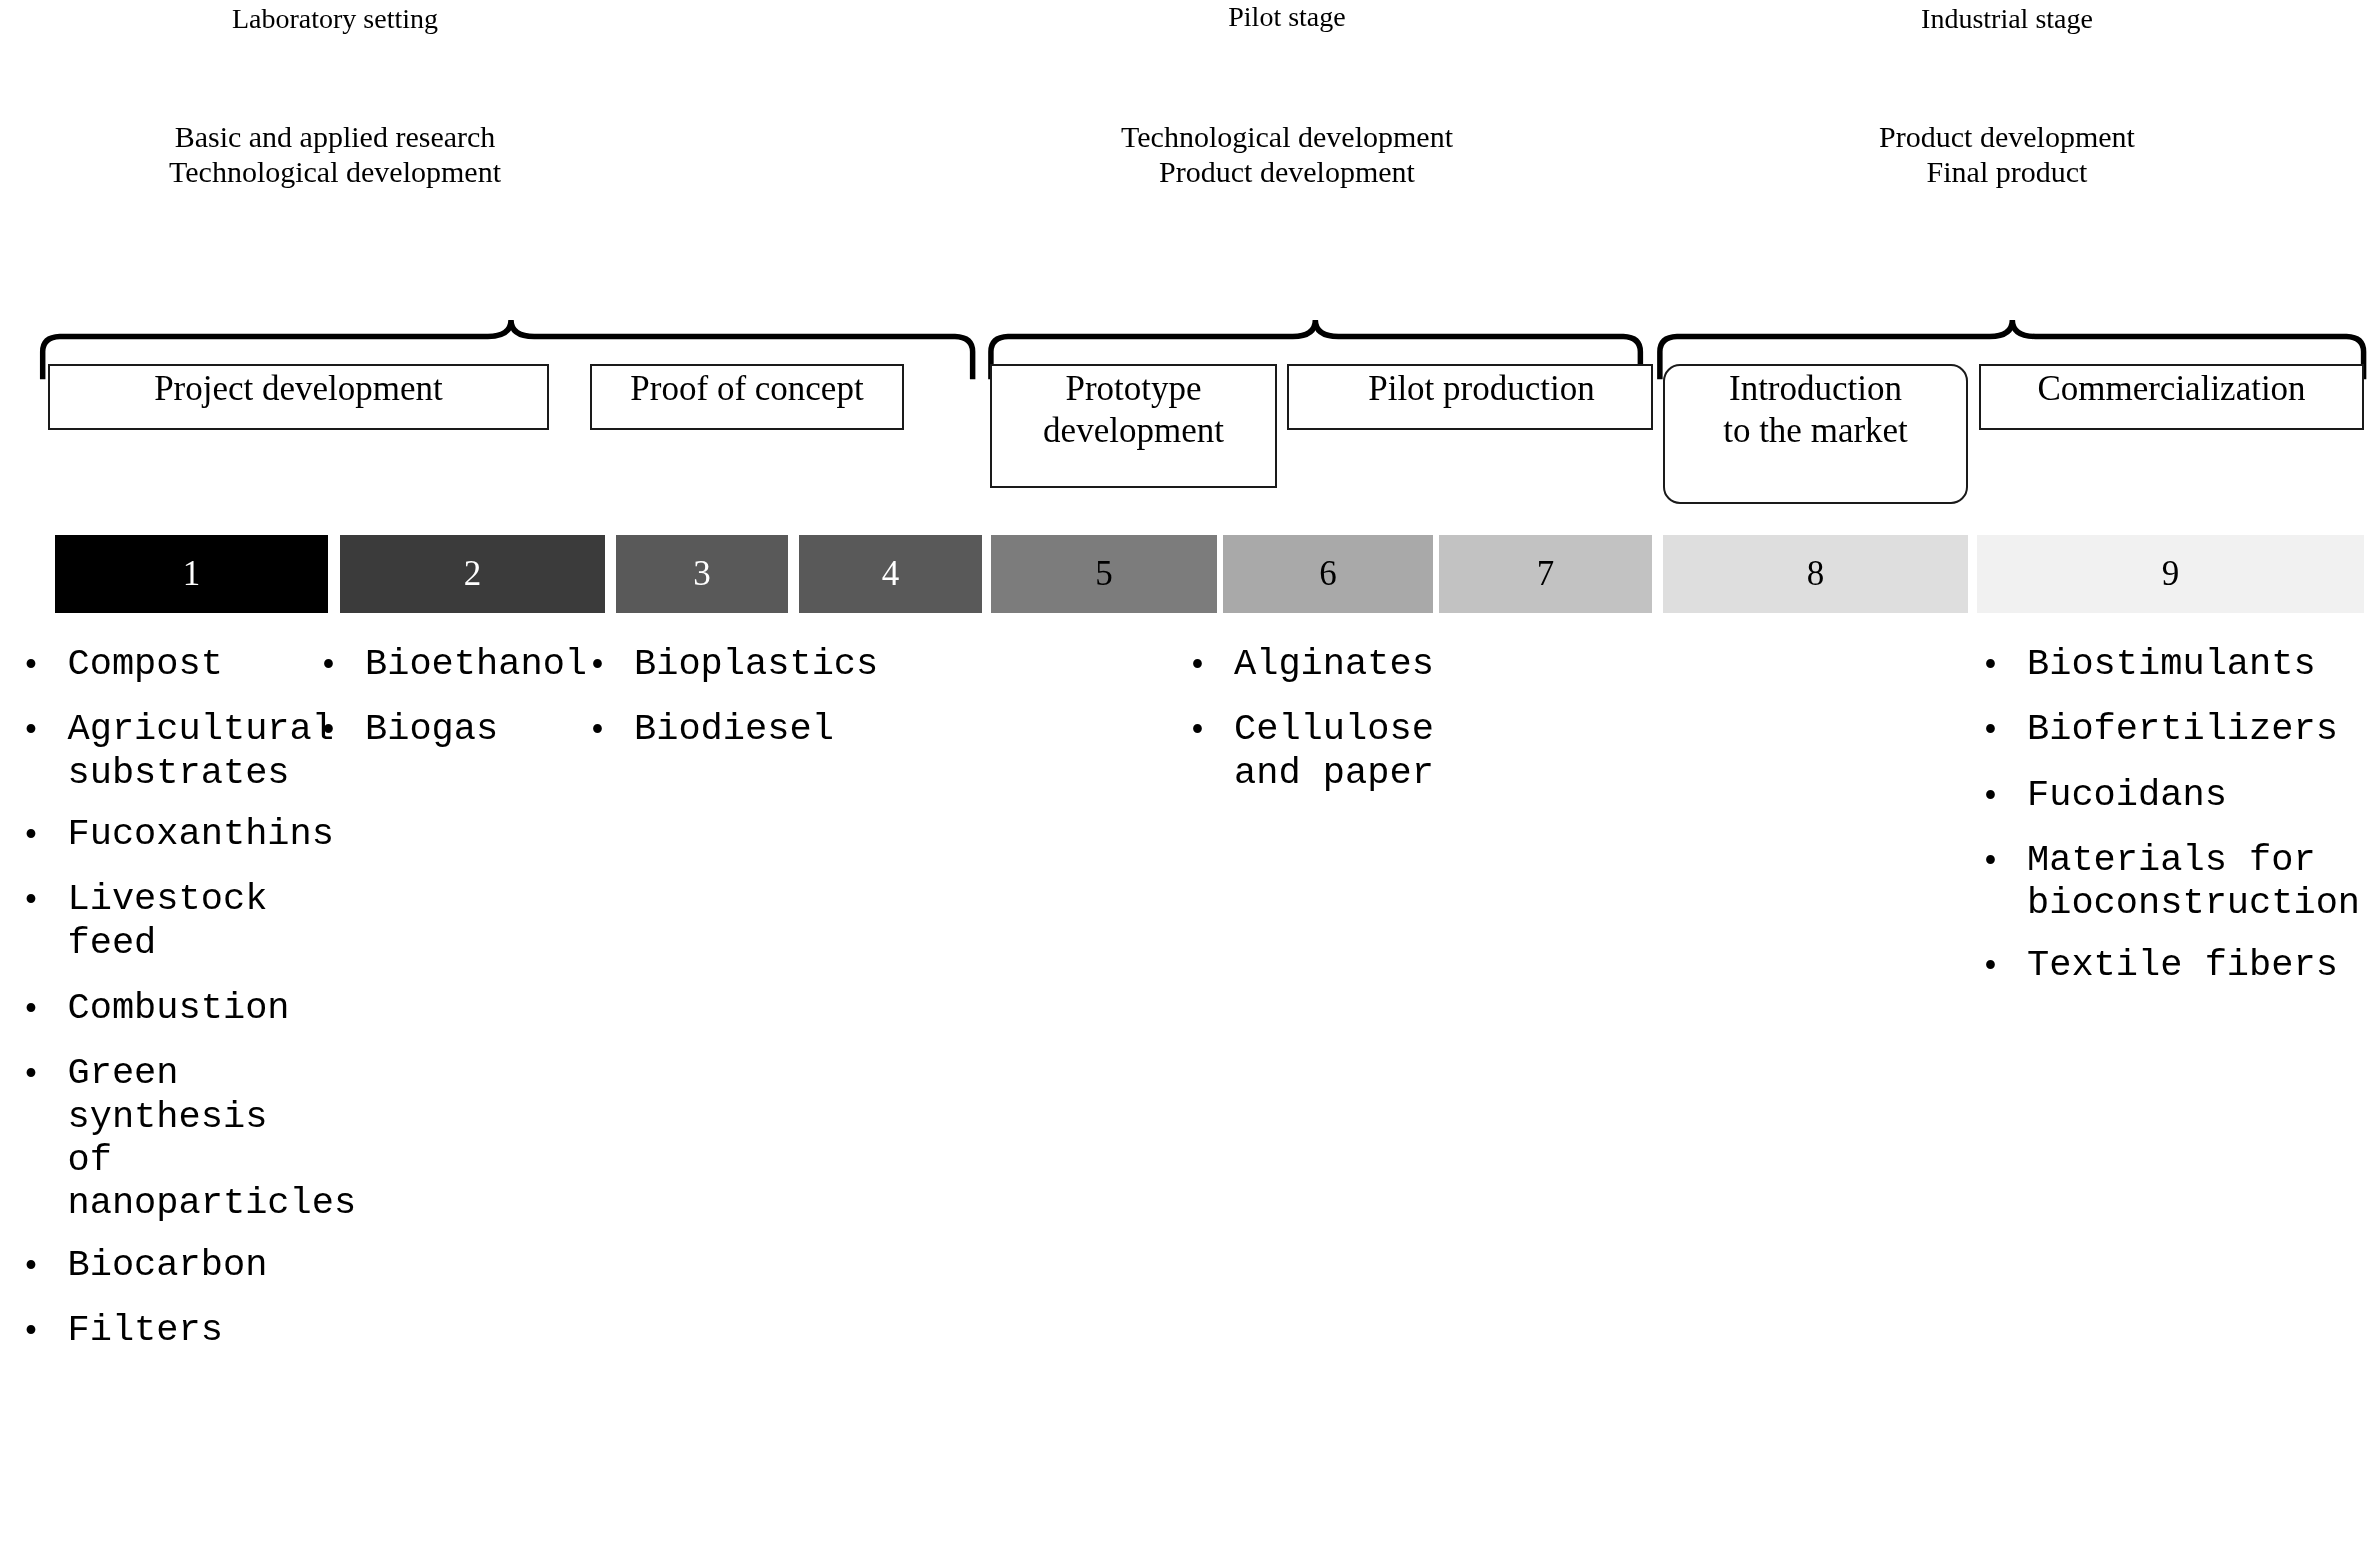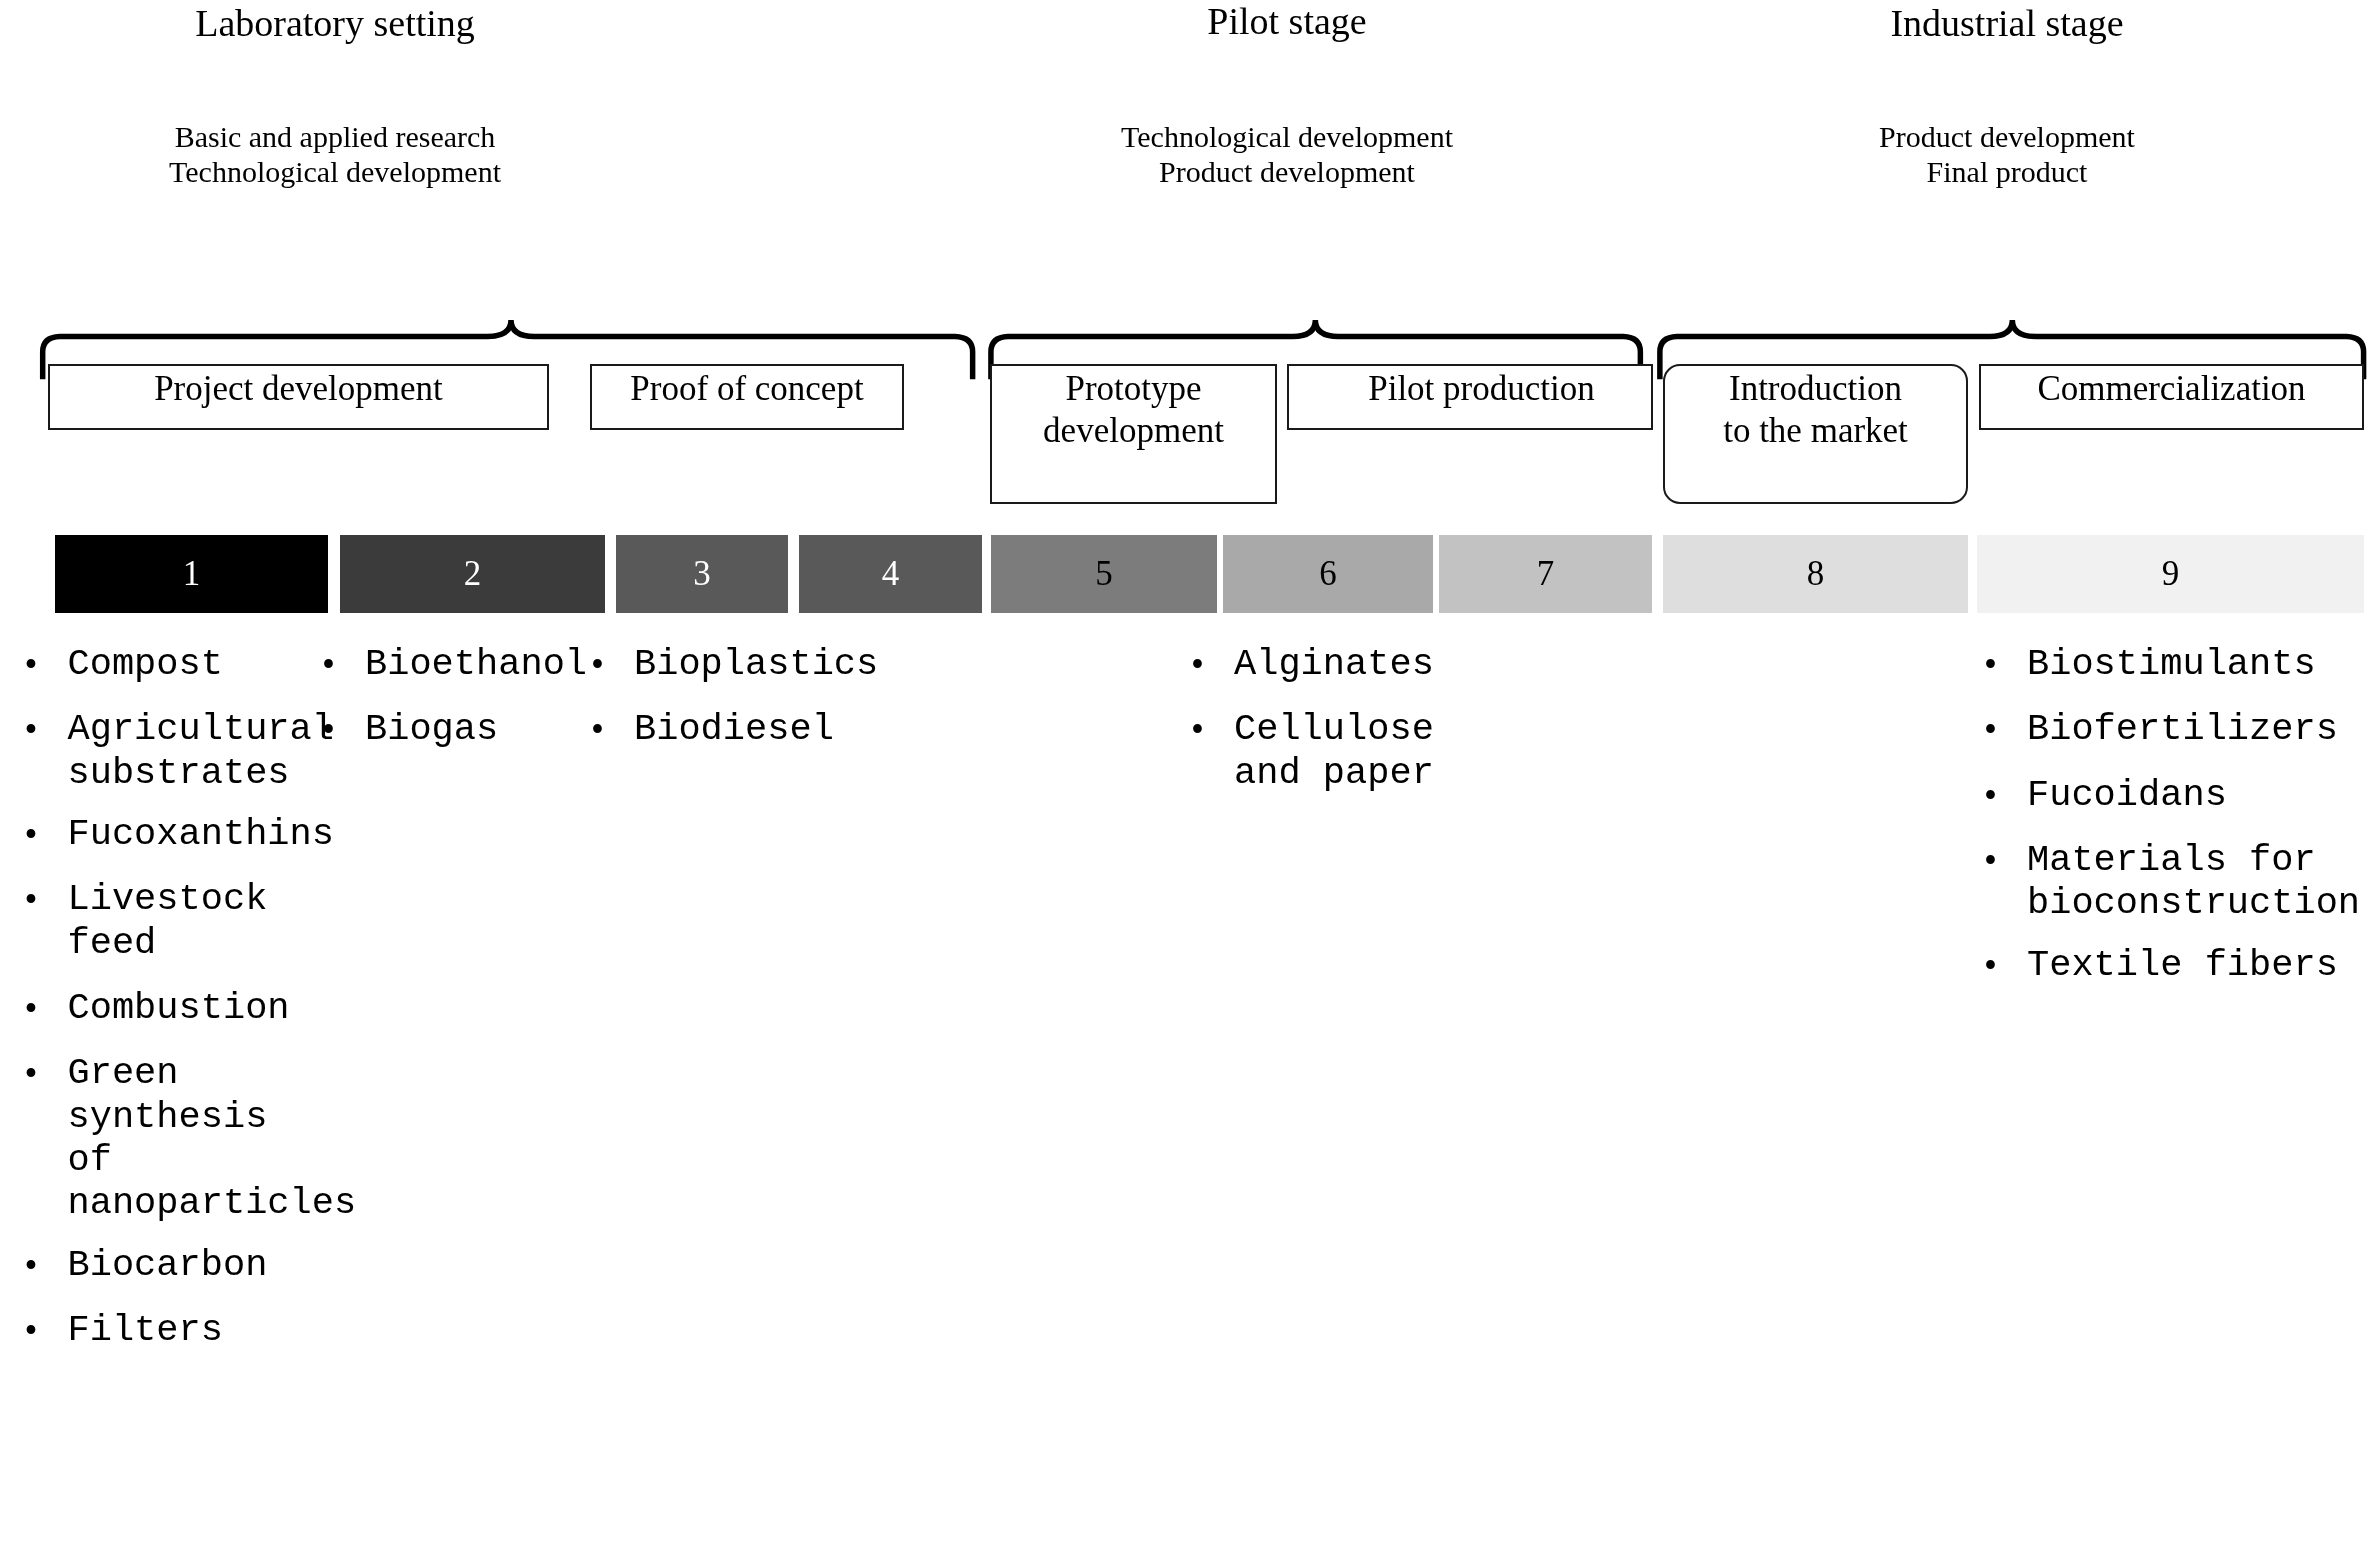--- a/index.html
+++ b/index.html
@@ -12,21 +12,21 @@
     height: 1564px;
     position: relative;
     font-family: "Liberation Serif", "DejaVu Serif", serif;
     color: #000000;
     overflow: hidden;
   }
 
   .stage-title {
     position: absolute;
     text-align: center;
-    font-size: 38px;
+    font-size: 28px;
     line-height: 1.05;
     white-space: nowrap;
   }
   .stage-sub {
     position: absolute;
     text-align: center;
     font-size: 30px;
     line-height: 1.18;
   }
   .stage-sub div { white-space: nowrap; }
@@ -114,21 +114,21 @@
     <path d="M 2722,197 L 2722,152 Q 2722,128 2750,127 L 3263,127 Q 3300,127 3300,100 Q 3300,127 3338,127 L 3848,127 Q 3876,128 3876,152 L 3876,197"></path>
   </g>
 </svg>
 
 <div class="phase-box" style="left:48px; top:364px; width:501px; height:66px;">
   <span>Project development</span>
 </div>
 <div class="phase-box" style="left:590px; top:364px; width:314px; height:66px;">
   <span>Proof of concept</span>
 </div>
-<div class="phase-box" style="left:990px; top:364px; width:287px; height:140px;">
+<div class="phase-box" style="left:990px; top:364px; width:287px; height:124px;">
   <span>Prototype
 development</span>
 </div>
 <div class="phase-box" style="left:1287px; top:364px; width:366px; height:66px;padding-left:29px;">
   <span>Pilot production</span>
 </div>
 <div class="phase-box" style="left:1663px; top:364px; width:305px; height:140px;border-radius:17px;">
   <span>Introduction
 to the market</span>
 </div>

